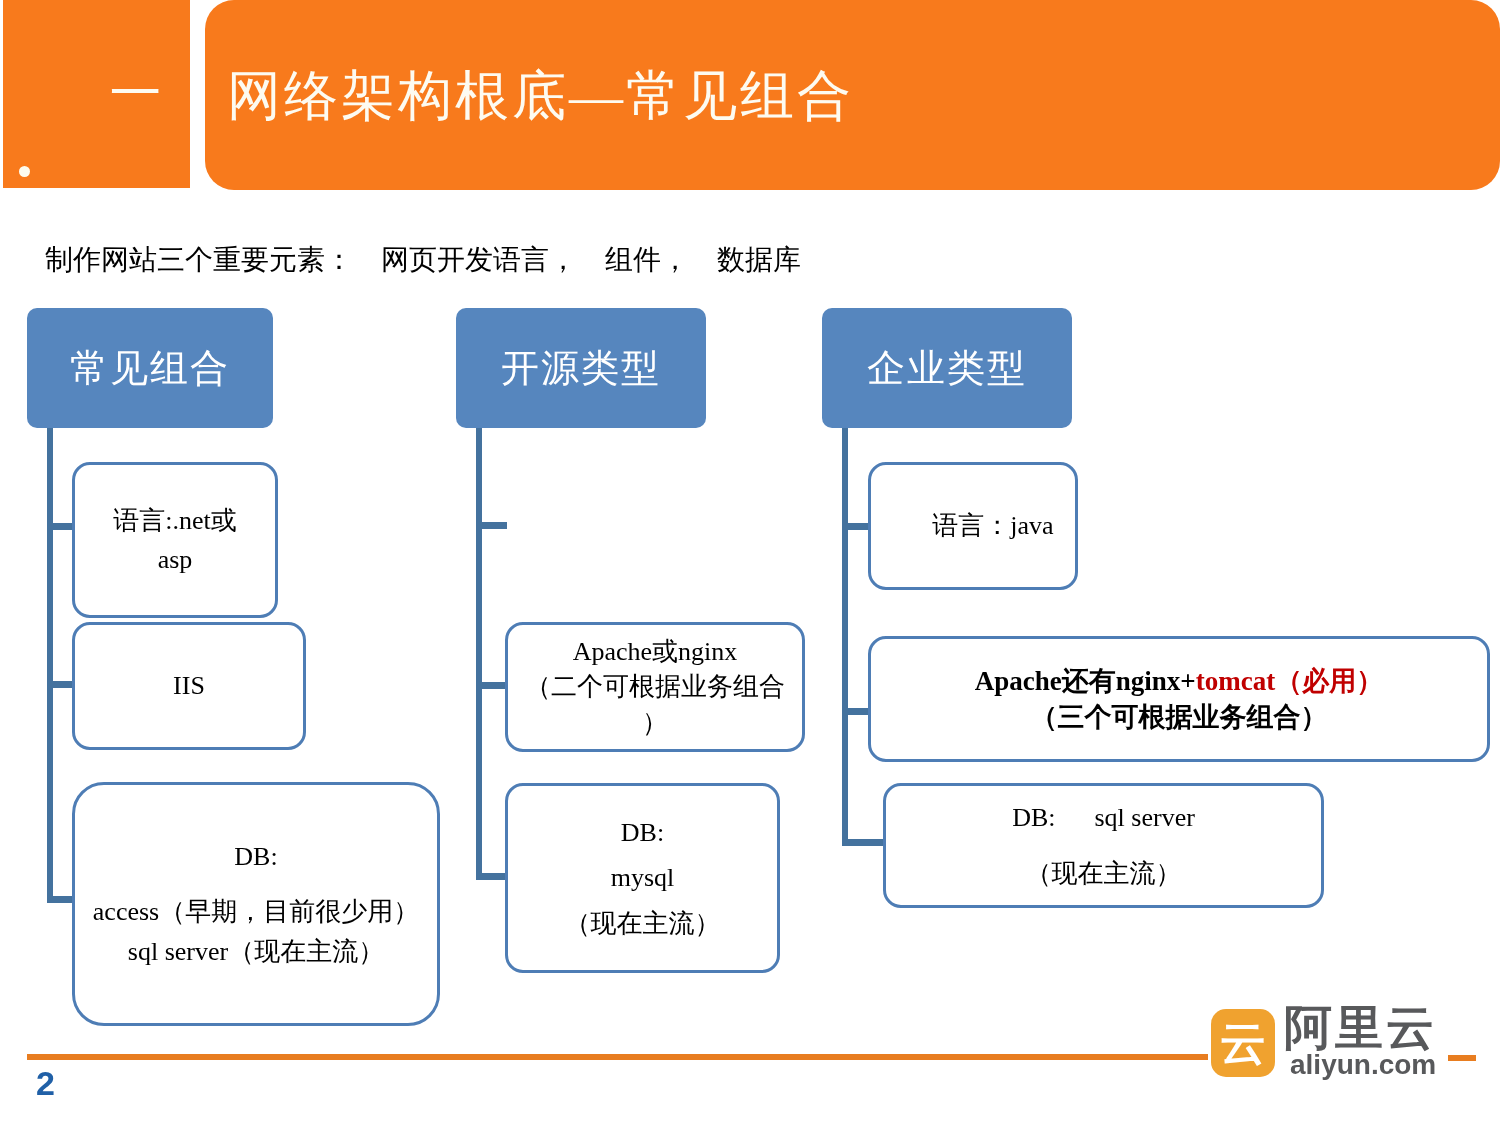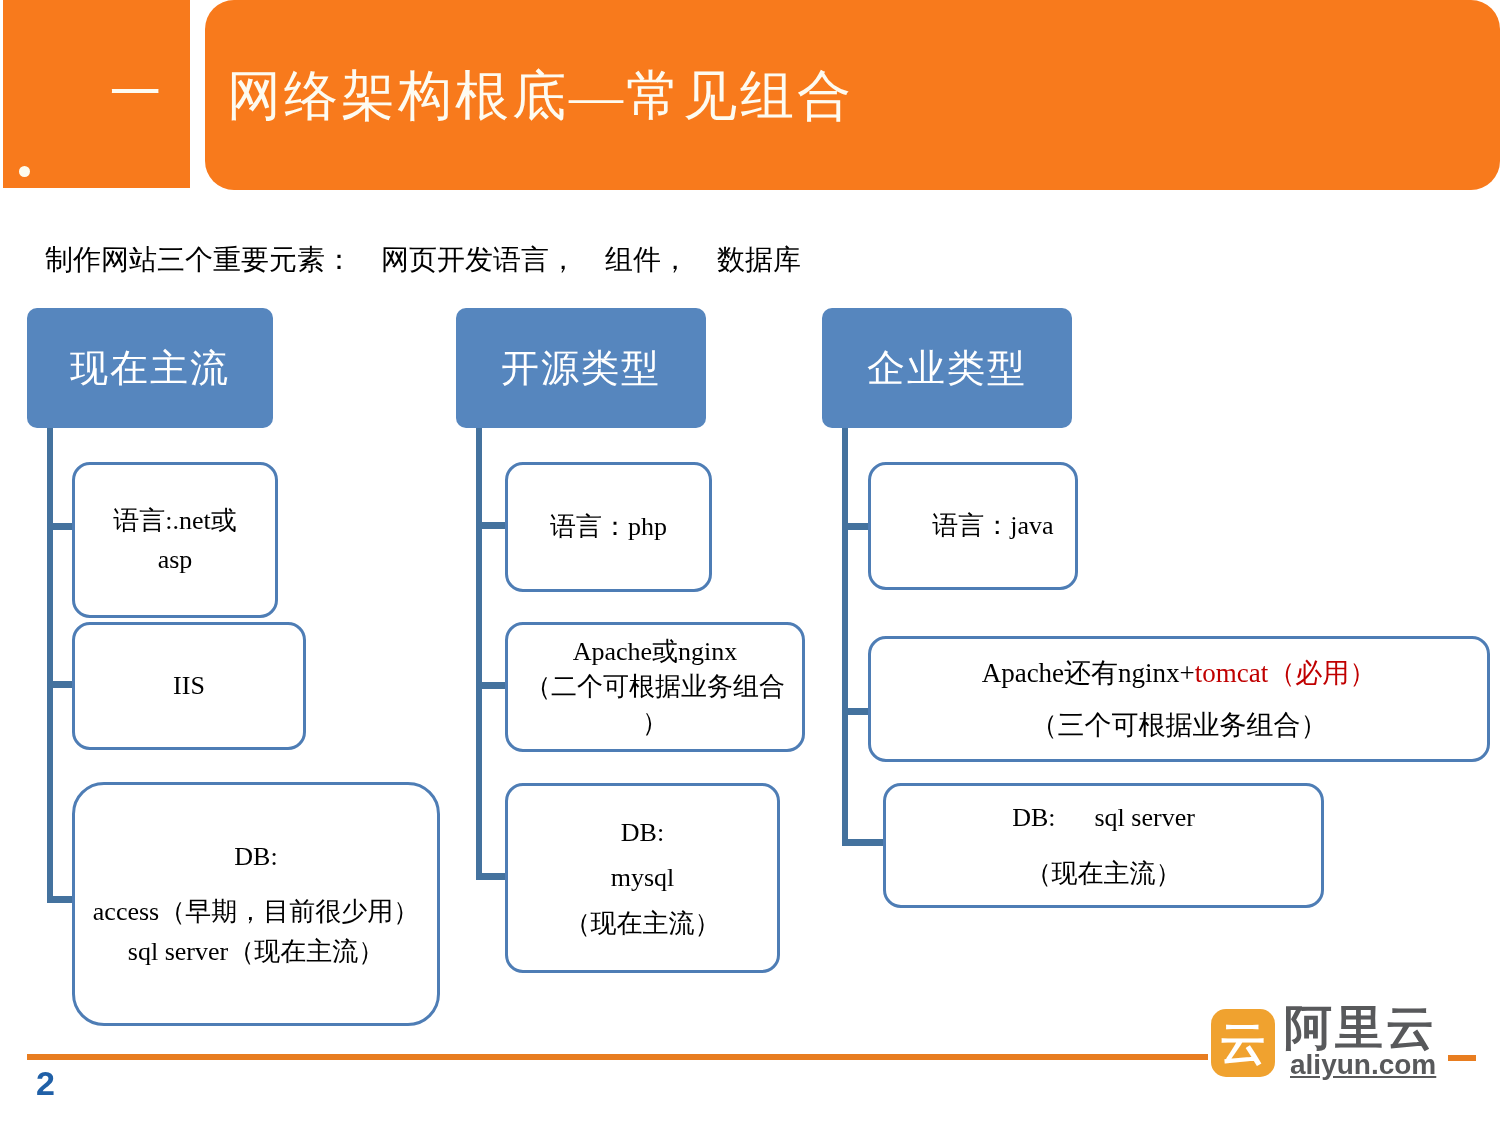--- a/index.html
+++ b/index.html
@@ -61,21 +61,21 @@
   .c1b2{left:72px;top:622px;width:234px;height:128px;}
   .c1b3{left:72px;top:782px;width:368px;height:244px;border-radius:32px;}
   .c1b3 .line:first-child{margin-bottom:18px;}
   .c2b1{left:505px;top:462px;width:207px;height:130px;}
   .c2b2{left:505px;top:622px;width:300px;height:130px;}
   .c2b2 .line{margin:0;font-family:Liberation Serif, serif;}
   .c2b3{left:505px;top:783px;width:275px;height:190px;}
   .c2b3 .line{margin:5px 0;}
   .c3b1{left:868px;top:462px;width:210px;height:128px;padding-left:48px;}
   .c3b2{left:868px;top:636px;width:622px;height:126px;font-size:27px;}
-  .c3b2 .line{margin:8px 0;}
+  .c3b2 .line{margin:0 0;font-weight:bold;}
   .c3b3{left:883px;top:783px;width:441px;height:125px;}
   .c3b3 .line{margin:10px 0;}
   .red-span{color:var(--red-text);}
   .vline,.stub{position:absolute;background:var(--connector-blue);}
   .v1{left:47px;top:428px;width:6px;height:475px;}
   .v2{left:476px;top:428px;width:6px;height:452px;}
   .v3{left:842px;top:428px;width:6px;height:418px;}
   .stub{height:7px;}
   .s1a{left:50px;top:523px;width:24px;}
   .s1b{left:50px;top:681px;width:24px;}
@@ -100,21 +100,20 @@
   .logo-glyph{color:#fff;font-size:46px;font-weight:bold;line-height:1;font-family:"Liberation Sans","DejaVu Sans",sans-serif;}
   .logo-cn{
     position:absolute;left:1284px;top:1002px;font-size:48px;font-weight:bold;
     color:var(--logo-gray);letter-spacing:3px;line-height:1.1;
     font-family:"Liberation Sans","DejaVu Sans",sans-serif;
   }
   .logo-en{
     position:absolute;left:1290px;top:1050px;font-size:28px;font-weight:bold;
     color:var(--logo-gray);line-height:1.1;letter-spacing:0px;
     font-family:"Liberation Sans","DejaVu Sans",sans-serif;
-    text-decoration:underline;
   }
 </style>
 </head>
 <body>
 
 <div class="slide">
 
   <div class="index-box">
     <span class="index-label">一</span>
   </div>
@@ -131,40 +130,37 @@
   <div class="stub s1a"></div>
   <div class="stub s1b"></div>
   <div class="stub s1c"></div>
   <div class="stub s2a"></div>
   <div class="stub s2b"></div>
   <div class="stub s2c"></div>
   <div class="stub s3a"></div>
   <div class="stub s3b"></div>
   <div class="stub s3c"></div>
 
-  <div class="col-head c1">现在主流</div>
+  <div class="col-head c1">常见组合</div>
   <div class="col-head c2">开源类型</div>
   <div class="col-head c3">企业类型</div>
 
   <div class="node c1b1">
     <div class="line">语言:.net或</div>
     <div class="line">asp</div>
   </div>
   <div class="node c1b2">
     <div class="line">IIS</div>
   </div>
   <div class="node c1b3">
     <div class="line">DB:</div>
     <div class="line">access（早期，目前很少用）</div>
     <div class="line">sql server（现在主流）</div>
   </div>
 
-  <div class="node c2b1">
-    <div class="line">语言：php</div>
-  </div>
   <div class="node c2b2">
     <div class="line">Apache或nginx</div>
     <div class="line">（二个可根据业务组合</div>
     <div class="line">）</div>
   </div>
   <div class="node c2b3">
     <div class="line">DB:</div>
     <div class="line">mysql</div>
     <div class="line">（现在主流）</div>
   </div>

